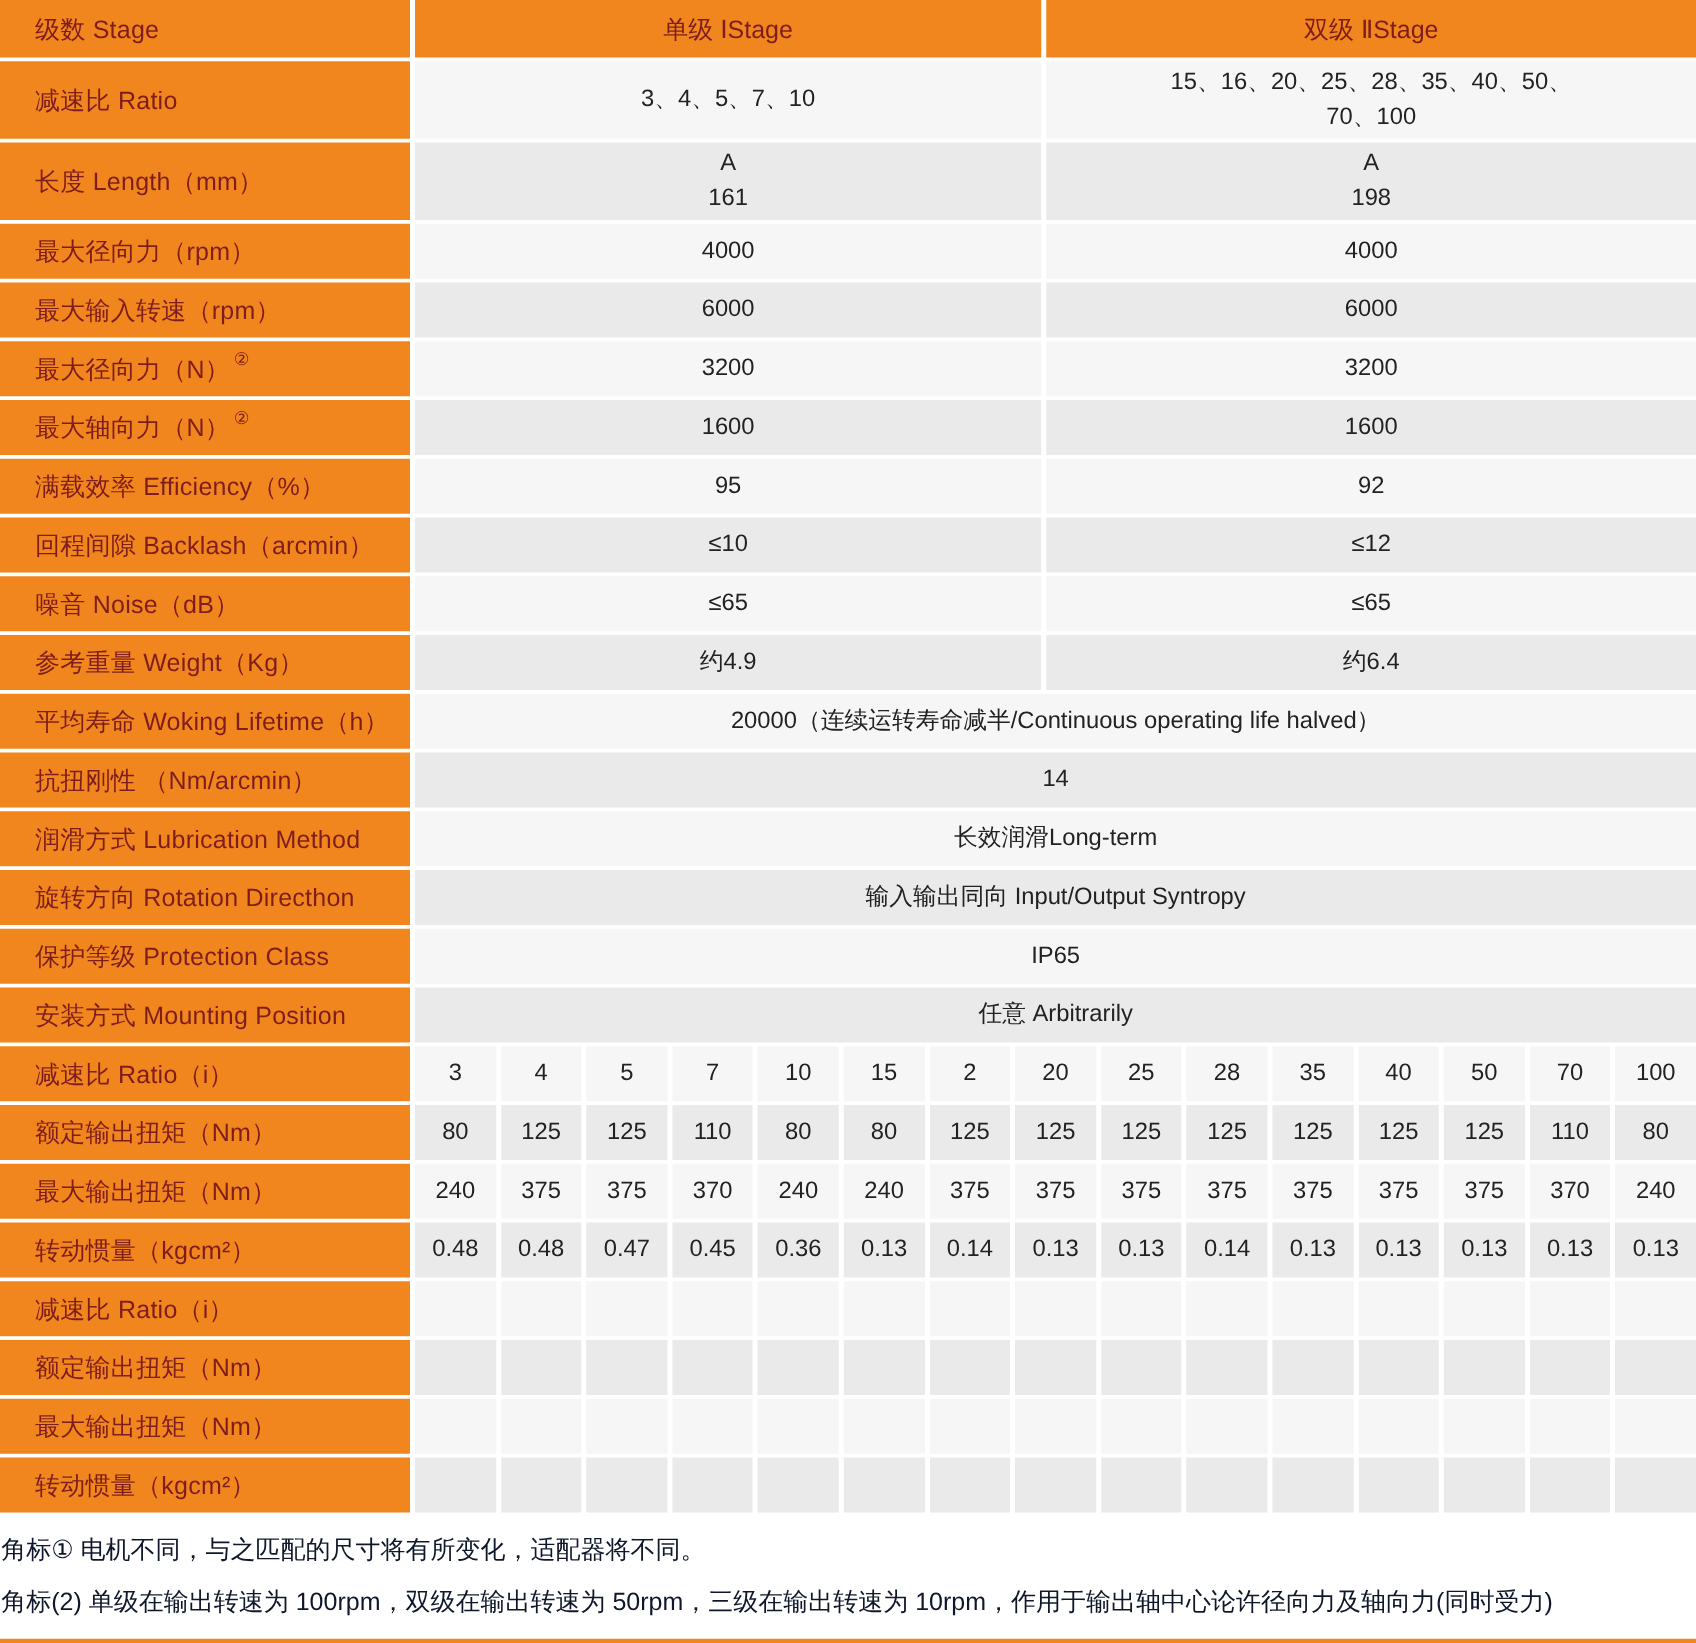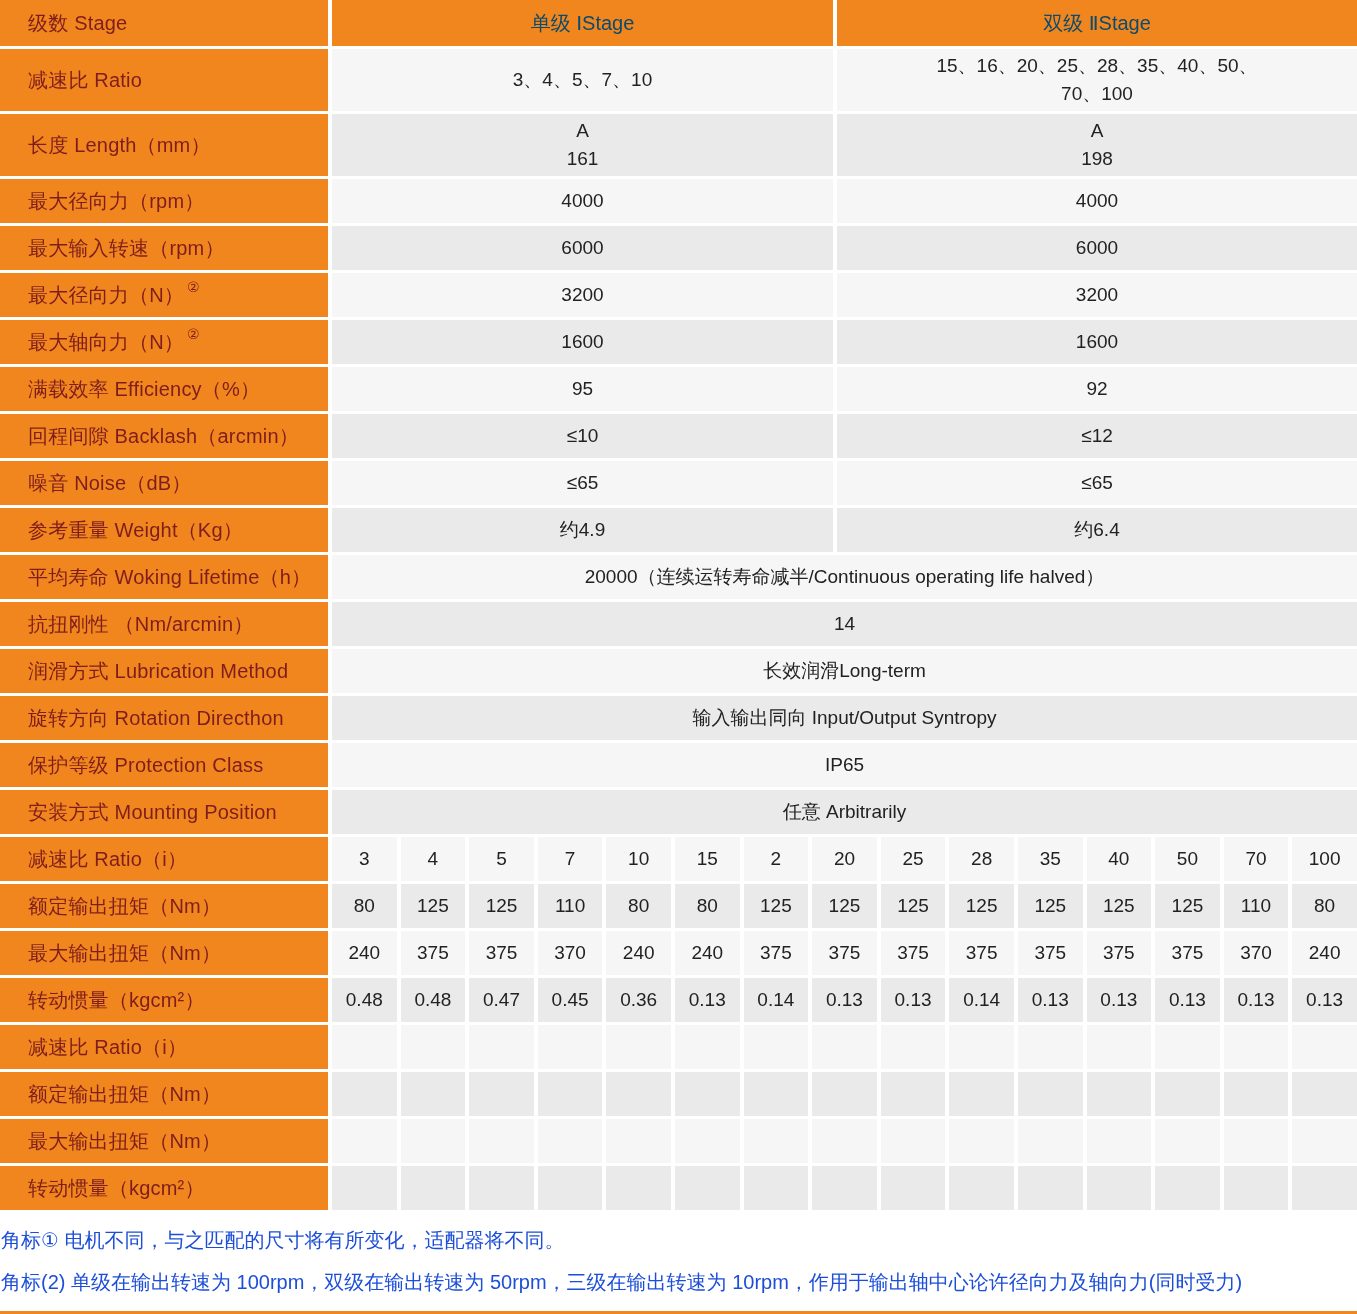--- a/index.html
+++ b/index.html
@@ -30,27 +30,27 @@
   .vcell{
     display:flex;align-items:center;justify-content:center;
     text-align:center;font-size:19px;line-height:1.5;
     white-space:pre-line;box-sizing:border-box;min-width:0;
   }
   .v-single{flex:0 0 501px;}
   .v-double,.v-span,.v-multi{flex:1;}
   .light .vcell{background:var(--light);}
   .dark .vcell{background:var(--dark);}
   .header .hcell{
-    background:var(--accent);color:#0c4a6e;font-size:20px;
+    background:var(--accent);color:#7f1d1d;font-size:20px;
     display:flex;align-items:center;justify-content:center;box-sizing:border-box;
   }
   .h-single{flex:0 0 501px;}
   .h-double{flex:1;}
   .notes{margin-top:14px;padding-left:1px;}
-  .note{font-size:20px;color:#1d4ed8;margin-bottom:15px;line-height:1.35;}
+  .note{font-size:20px;color:#0f172a;margin-bottom:15px;line-height:1.35;}
   .bottom-bar{margin-top:auto;height:18px;background:var(--accent);width:100%;}
 </style>
 </head>
 <body>
 
 <div class="page">
 
   <div class="row header">
     <div class="label-cell">级数 Stage</div>
     <div class="vals">

